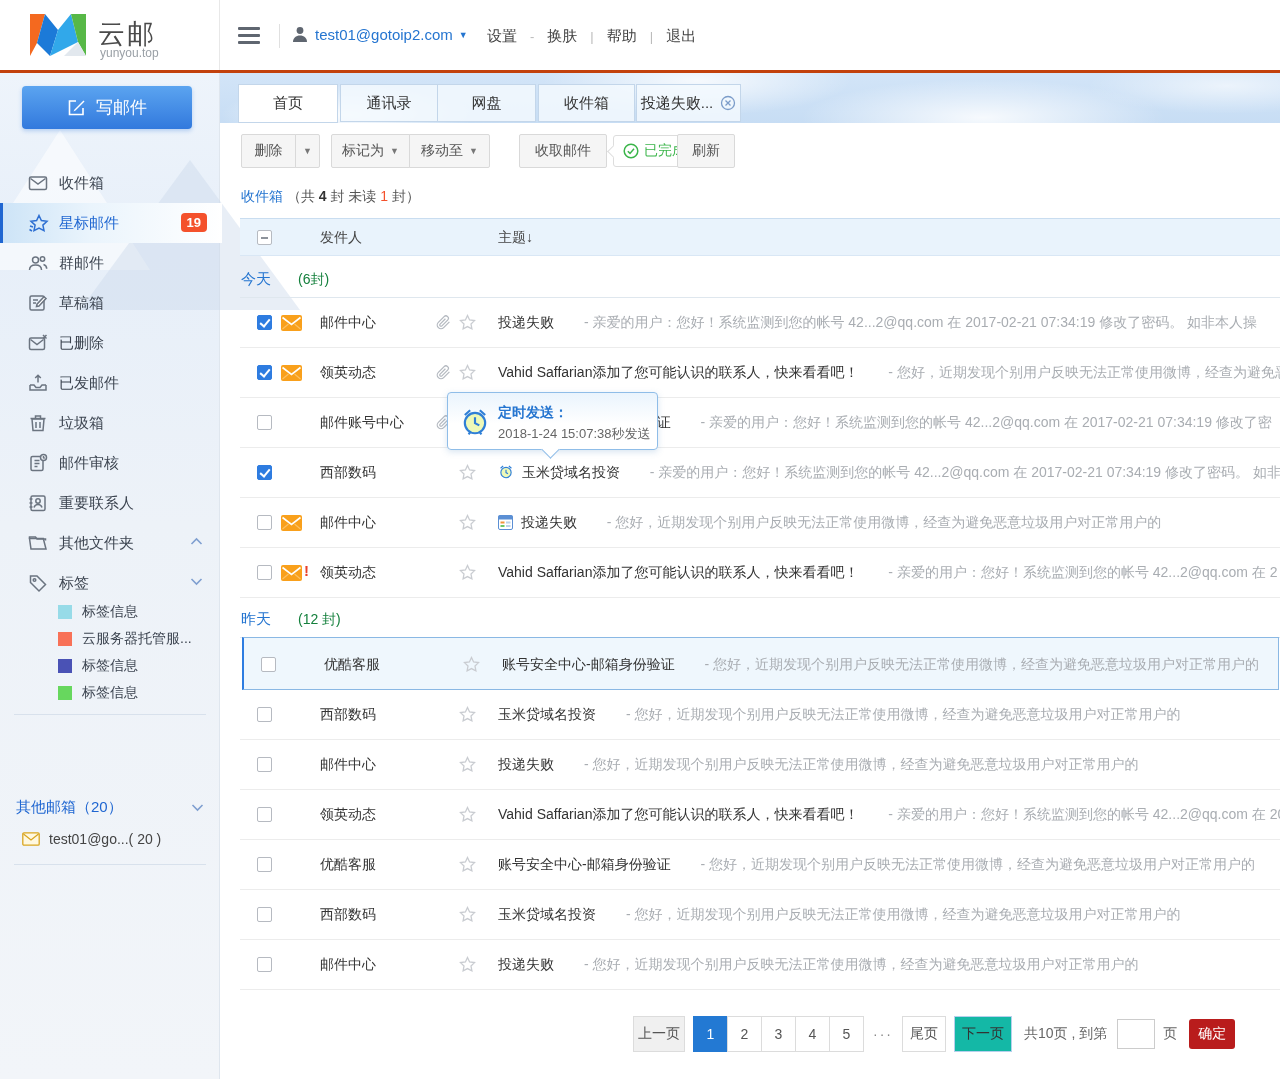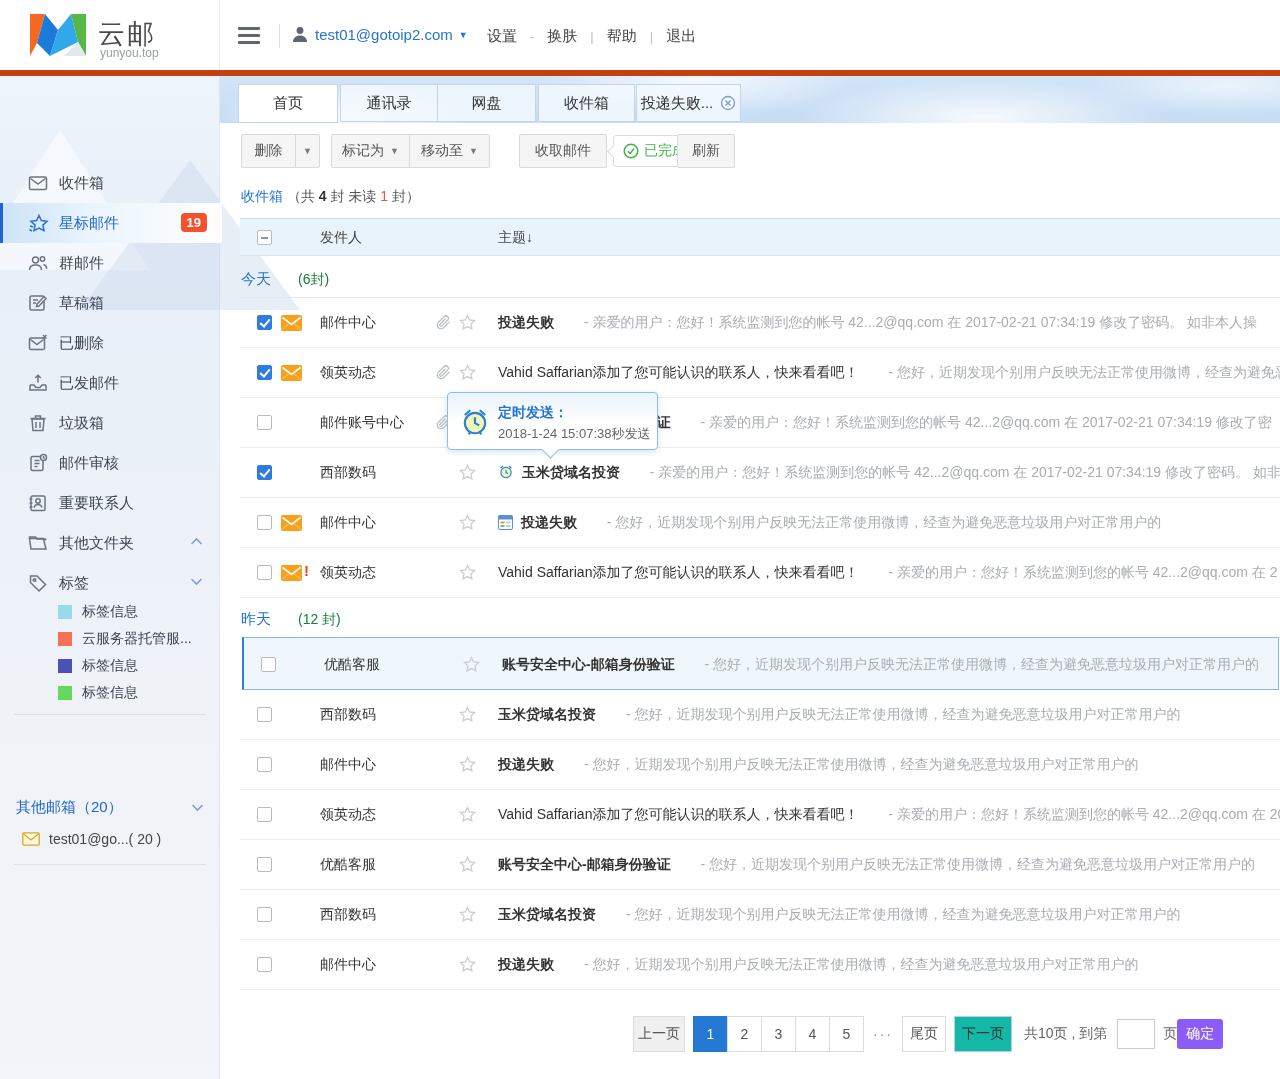--- a/index.html
+++ b/index.html
@@ -4,21 +4,21 @@
 <style>
   html,body{margin:0;padding:0;}
   body{
     width:1280px;height:1079px;position:relative;overflow:hidden;
     font-family:"Liberation Sans","DejaVu Sans",sans-serif;
     background:#ffffff;color:#333;
   }
   svg{display:block;}
 
   
-  #header{position:absolute;left:0;top:0;width:1280px;height:70px;background:#fff;border-bottom:6px solid #c2410c;z-index:30;}
+  #header{position:absolute;left:0;top:0;width:1280px;height:70px;background:#fff;border-bottom:3px solid #c2410c;z-index:30;}
   #logo-box{position:absolute;left:0;top:0;width:219px;height:70px;border-right:1px solid #e8e8e8;}
   #logo-mark{position:absolute;left:30px;top:13px;}
   #logo-title{position:absolute;left:98px;top:16px;font-size:27px;color:#4a4a4a;letter-spacing:2px;}
   #logo-sub{position:absolute;left:100px;top:46px;font-size:12px;color:#9aa0a6;}
   #hamburger{position:absolute;left:238px;top:27px;width:22px;height:17px;cursor:pointer;}
   #hamburger i{display:block;height:3px;background:#5f6670;margin-bottom:4px;border-radius:1px;}
   #hdr-divider{position:absolute;left:279px;top:24px;width:1px;height:24px;background:#e0e0e0;}
   #account{position:absolute;left:292px;top:26px;display:flex;align-items:center;cursor:pointer;}
   #account .name{font-size:15px;color:#2575d0;margin-left:7px;}
   #account .caret{font-size:9px;color:#2575d0;margin-left:6px;}
@@ -101,21 +101,21 @@
   .cb.checked::after{content:"";position:absolute;left:4px;top:1px;width:4px;height:8px;border:solid #fff;border-width:0 2px 2px 0;transform:rotate(40deg);}
   .cb.indet::after{content:"";position:absolute;left:3px;top:6px;width:7px;height:2px;background:#8d939b;}
   .env{position:absolute;left:41px;top:17px;}
   .prio{position:absolute;left:64px;top:14px;font-size:15px;font-weight:bold;color:#e8402a;}
   .sender{position:absolute;left:80px;top:16px;font-size:14px;color:#333;}
   .attach{position:absolute;left:196px;top:16px;}
   .star{position:absolute;left:219px;top:16px;cursor:pointer;}
   .subline{position:absolute;left:258px;right:0;top:16px;white-space:nowrap;overflow:hidden;font-size:14px;}
   .subline .inic{display:inline-block;vertical-align:-3px;margin-right:4px;}
   .subj{color:#333;}
-  .subj.b{font-weight:bold;margin-top:40px;}
+  .subj.b{font-weight:normal;margin-top:40px;}
   .snip{color:#a9adb2;margin-left:26px;}
   .mrow.sel .cb{top:19px}.mrow.sel .sender{top:18px}.mrow.sel .star{top:18px}.mrow.sel .subline{top:18px}
 
   
   #tooltip{position:absolute;left:447px;top:392px;width:211px;height:58px;box-sizing:border-box;z-index:20;
     background:linear-gradient(180deg,#eaf4fd 0%,#ffffff 55%);border:1px solid #8fbde8;border-radius:4px;box-shadow:0 2px 6px rgba(100,150,200,0.25);}
   #tooltip .arrow{position:absolute;left:96px;bottom:-7px;width:12px;height:12px;background:#fff;
     border-right:1px solid #8fbde8;border-bottom:1px solid #8fbde8;transform:rotate(45deg);}
   #tooltip .ic{position:absolute;left:12px;top:14px;}
   #tooltip .t1{position:absolute;left:50px;top:11px;font-size:14px;font-weight:bold;color:#2575d0;}
@@ -127,21 +127,21 @@
     border:1px solid #dcdcdc;background:#fff;font-size:14px;color:#555;cursor:pointer;}
   #pg-prev{width:52px;background:#f0f0f0;margin-right:8px;}
   .pnum{width:35px;margin-right:-1px;}
   .pnum.cur{background:#2379d3;border-color:#2379d3;color:#fff;}
   #pg-dots{margin:0 9px 0 10px;color:#888;font-size:14px;letter-spacing:2px;}
   #pg-last{width:44px;}
   #pg-next{width:58px;background:#14b8a6;border-color:#b6d0ec;color:#333;margin-left:8px;}
   #pg-info{margin-left:12px;font-size:14px;color:#666;}
   #pg-input{box-sizing:border-box;width:38px;height:30px;border:1px solid #ccc;background:#fff;margin:0 8px 0 10px;}
   #pg-unit{font-size:14px;color:#666;}
-  #pg-ok{box-sizing:border-box;margin-left:0;width:46px;height:30px;background:#8b5cf6;color:#fff;border:none;
+  #pg-ok{box-sizing:border-box;margin-left:12px;width:46px;height:30px;background:#b91c1c;color:#fff;border:none;
     border-radius:3px;font-size:14px;display:flex;align-items:center;justify-content:center;cursor:pointer;}
 </style>
 </head>
 <body>
 
 <div id="header">
   <div id="logo-box">
     <span id="logo-mark">
       <svg width="56" height="44" viewBox="0 0 56 44">
         <polygon fill="#f4691f" points="0,1 15,1 7,30 0,43"></polygon>
@@ -178,20 +178,29 @@
     <span class="lnk">帮助</span>
     <span class="sep">|</span>
     <span class="lnk">退出</span>
   </div>
 </div>
 
 <div id="sidebar">
   <div class="mtn" id="mtn1"></div>
   <div class="mtn" id="mtn2"></div>
 
+  <div id="compose-btn">
+    <span>
+      <svg width="19" height="19" viewBox="0 0 19 19" fill="none" stroke="#fff" stroke-width="1.6">
+        <path d="M16 10v6.5H2.5V3H9"></path>
+          <path d="M7.5 11.5L16.5 2.5l1 1-9 9-2 1z" fill="#fff" stroke="none"></path>
+      </svg>
+    </span>
+    <span>写邮件</span>
+  </div>
 
   <div class="side-item" style="top:93px">
     <span class="ic">
       <svg width="20" height="20" viewBox="0 0 20 20" fill="none" stroke="#6b7480" stroke-width="1.5">
           <rect x="1.5" y="4" width="17" height="12.5" rx="1.5"></rect>
           <path d="M2.5 5.5L10 11l7.5-5.5"></path>
         </svg>
     </span>
     <span class="lbl">收件箱</span>
   </div>

